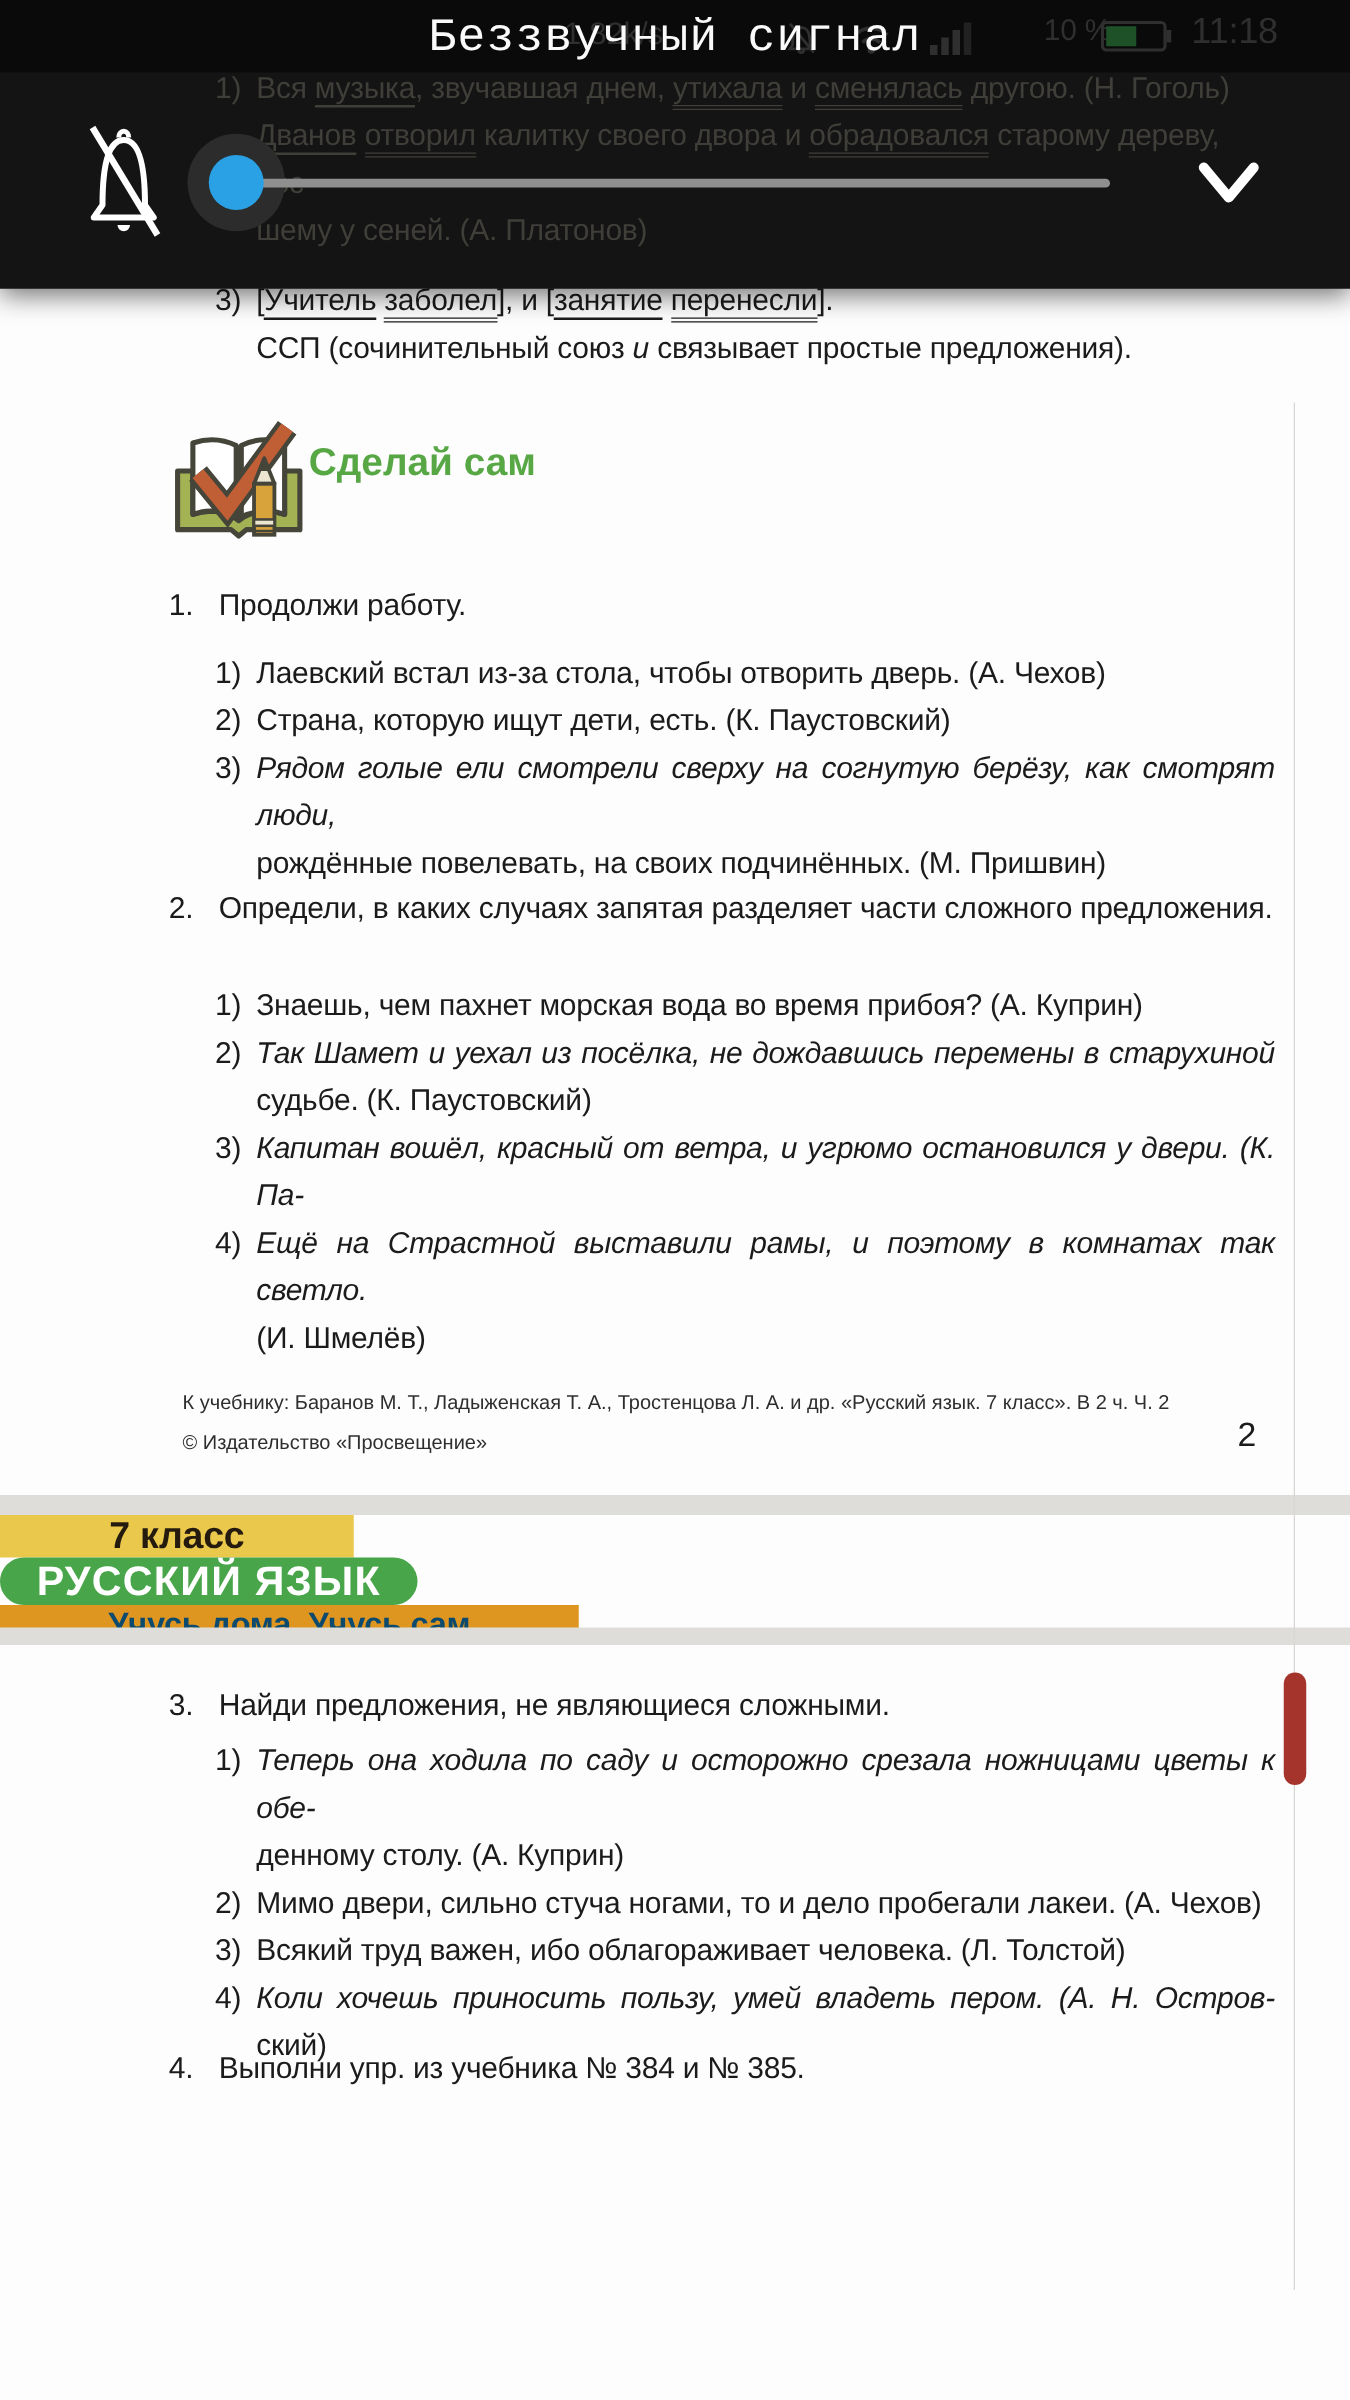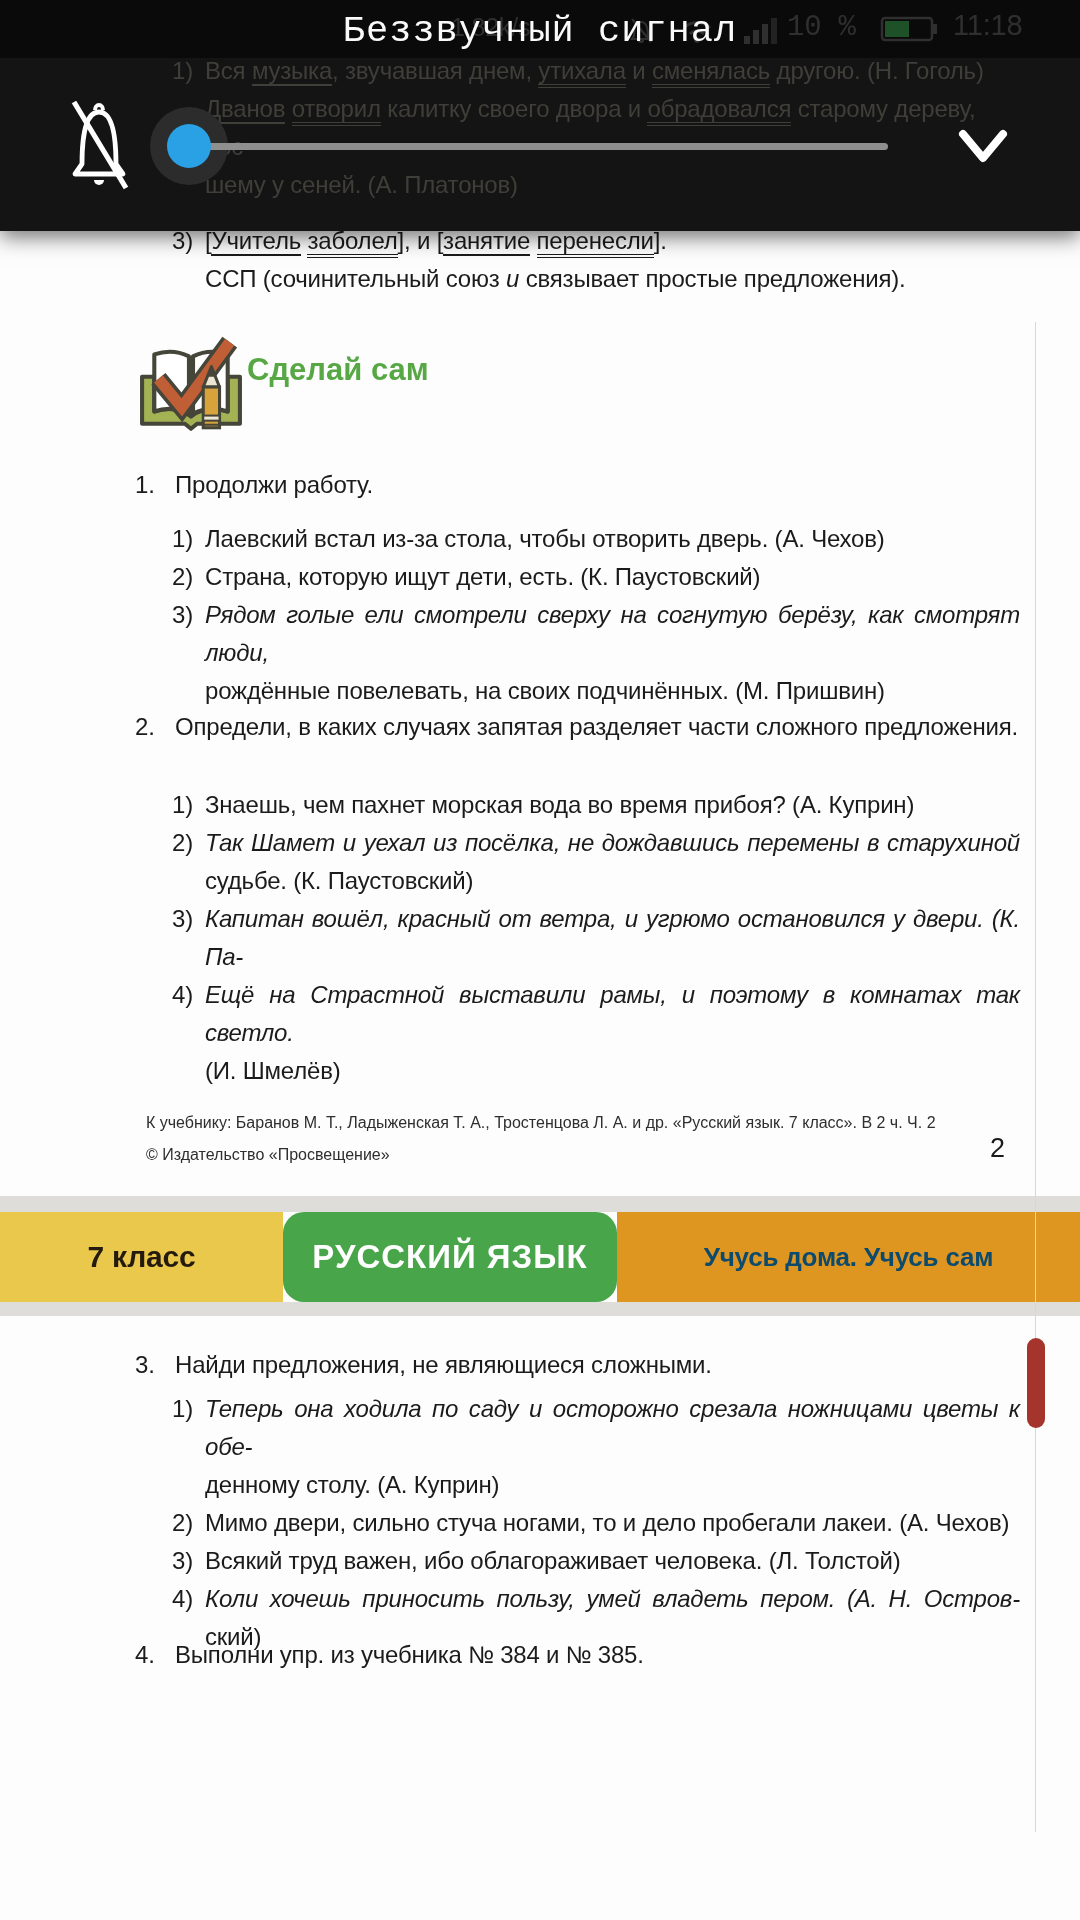--- a/index.html
+++ b/index.html
@@ -28,36 +28,36 @@
 
   
   .section-title{position:absolute;left:247px;top:352px;font-size:31px;font-weight:bold;color:#57a845;letter-spacing:0;}
 
   
   .footer-line{position:absolute;left:146px;font-size:16px;letter-spacing:0;color:#2e2e2e;}
   .page-num{position:absolute;left:990px;top:1133px;font-size:27px;color:#1b1b1b;}
 
   
   .gap{position:absolute;left:0;width:1080px;background:#deddd9;}
-  .banner{position:absolute;left:0;top:1212px;width:1080px;height:90px;display:flex;}
+  .banner{position:absolute;left:0;top:1212px;width:1080px;height:90px;display:flex;flex-direction:column;}
   .seg{display:flex;align-items:center;justify-content:center;font-weight:bold;}
   .seg.grade{width:283px;background:#e9c84c;color:#241a0e;font-size:30px;}
   .seg.subject{width:334px;background:#48a549;color:#ffffff;font-size:33px;letter-spacing:1px;border-radius:21px;}
   .seg.slogan{width:463px;background:#de9621;color:#0c4a6e;font-size:26px;}
 
   
   .hairline{position:absolute;left:1035px;top:322px;width:1px;height:1510px;background:#d8d7d4;}
   .scroll-thumb{position:absolute;left:1027px;top:1338px;width:18px;height:90px;border-radius:9px;background:#a5342c;}
 
   
   .overlay{position:absolute;left:0;top:0;width:1080px;height:231px;background:#141414;overflow:hidden;
            box-shadow:0 6px 20px rgba(0,0,0,0.55);}
   .statusbar{position:absolute;left:0;top:0;width:1080px;height:58px;background:#0a0a0a;color:#2f2f2f;}
   .sb-net{position:absolute;left:451px;top:13px;font-size:25px;}
-  .sb-pct{position:absolute;left:787px;top:11px;font-size:29px;font-family:Liberation Mono, monospace;}
+  .sb-pct{position:absolute;left:835px;top:11px;font-size:24px;}
   .sb-time{position:absolute;left:953px;top:9px;font-size:29px;}
   .dim-doc{position:absolute;left:0;top:52px;width:1020px;color:#403e39;}
   .osd-title{position:absolute;left:0;top:10px;width:1080px;text-align:center;color:#fafafa;
              font-family:Liberation Mono, monospace;font-size:37px;letter-spacing:1px;}
   .halo{position:absolute;left:150px;top:107px;width:78px;height:78px;border-radius:50%;background:#2c2c2c;}
   .track{position:absolute;left:196px;top:143px;width:692px;height:7px;border-radius:4px;background:#8f8f8f;}
   .thumb{position:absolute;left:167px;top:124px;width:44px;height:44px;border-radius:50%;background:#2aa0e5;}
 </style>
 </head>
 <body>

